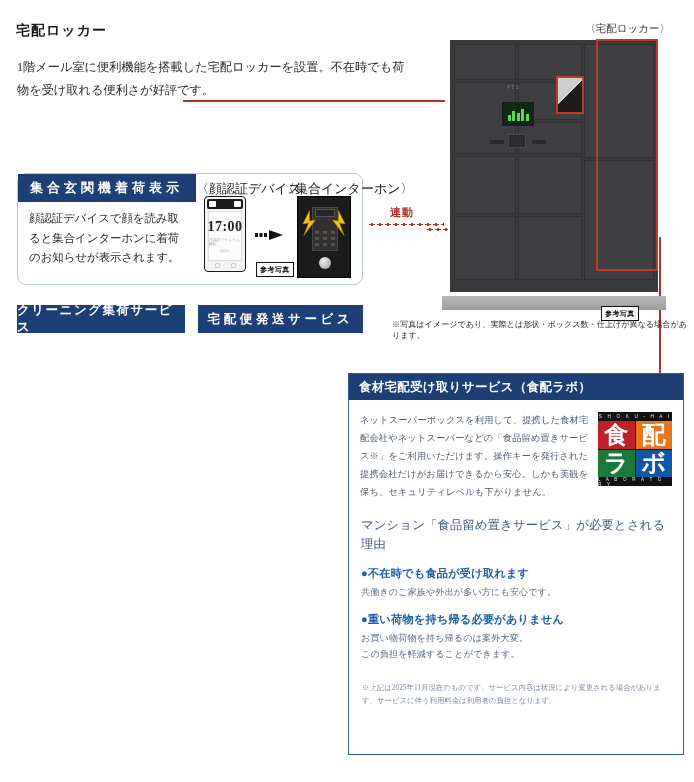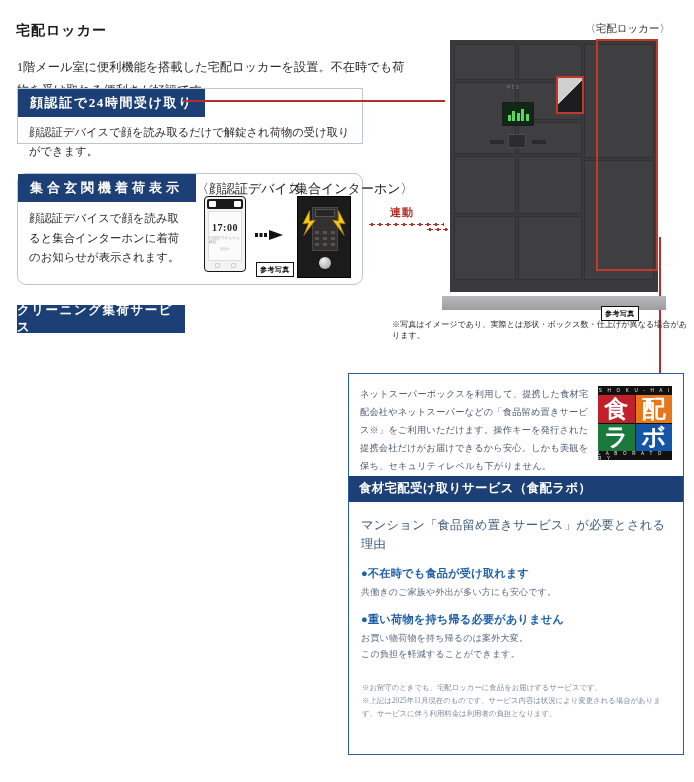--- a/index.html
+++ b/index.html
@@ -70,21 +70,21 @@
     position:absolute; left:2px; right:2px; top:2px; height:10px;
     background:#1a1a1a; border-radius:2px;
     display:flex; justify-content:space-between; align-items:center; padding:0 2px;
   }
   .face-top i { display:block; width:7px; height:6px; background:#fff; border-radius:1px; }
   .face-screen {
     position:absolute; left:3px; right:3px; top:14px; bottom:10px;
     background:#fbfbfb; border:1px solid #ddd;
     display:flex; flex-direction:column; align-items:center; justify-content:center;
   }
-  .face-time { font-size:10px; font-weight:bold; color:#222; letter-spacing:0.5px; }
+  .face-time { font-size:14px; font-weight:bold; color:#222; letter-spacing:0.5px; }
   .face-sub { font-size:3.6px; color:#9a9a9a; margin-top:3px; letter-spacing:.3px; }
   .face-sub2 { font-size:3.2px; color:#b5b5b5; margin-top:3px; }
   .face-bottom {
     position:absolute; left:4px; right:4px; bottom:2px; height:7px;
     display:flex; justify-content:space-around; align-items:center;
   }
   .face-bottom i { width:5px; height:5px; border:0.7px solid #cfcfcf; border-radius:1px; display:block; }
 
   .flow-arrow { position:absolute; left:57px; top:54px; width:38px; height:14px; }
   .ref-photo-badge {
@@ -204,24 +204,20 @@
 </style>
 </head>
 <body>
 
 <div class="page">
 
   <h1 id="page-title">宅配ロッカー</h1>
   <p id="intro-text">1階メール室に便利機能を搭載した宅配ロッカーを設置。不在時でも荷物を受け取れる便利さが好評です。</p>
   <div id="locker-caption">〈宅配ロッカー〉</div>
 
-  <div id="feature-box-1" class="feature-box">
-    <div class="feature-head">顔認証で24時間受け取り</div>
-    <div class="feature-body">顔認証デバイスで顔を読み取るだけで解錠され荷物の受け取りができます。</div>
-  </div>
 
   <div id="feature-box-2" class="feature-box">
     <div class="feature-head">集合玄関機着荷表示</div>
     <div class="feature-body">顔認証デバイスで顔を読み取ると集合インターホンに着荷のお知らせが表示されます。</div>
 
     <div class="dev-area">
       <div class="dev-label" id="label-face-device">〈顔認証デバイス〉</div>
       <div class="dev-label" id="label-intercom">〈集合インターホン〉</div>
 
       <div class="face-device">
@@ -266,20 +262,21 @@
         <div class="ic-knob"></div>
         <svg viewBox="0 0 54 82" style="position:absolute;inset:0">
           <path d="M12 14 L5 28 L11 27 L6 40 L18 24 L12 25 Z" fill="#f5c518" stroke="#a87f00" stroke-width="0.6"></path>
           <path d="M42 14 L49 28 L43 27 L48 40 L36 24 L42 25 Z" fill="#f5c518" stroke="#a87f00" stroke-width="0.6"></path>
         </svg>
       </div>
     </div>
   </div>
 
   <div class="service-btn" id="service-cleaning">クリーニング集荷サービス</div>
+  <div class="service-btn" id="service-delivery">宅配便発送サービス</div>
 
   <div id="line-box1-to-locker"></div>
   <div id="line-locker-to-bottom"></div>
   <div id="rendou-label">連動</div>
   <div id="rendou-dots"></div>
   <div id="dots-left-of-locker"></div>
 
   <div id="locker-photo">
     <div class="locker-unit">
       <div class="lk-door" style="left:4px;top:4px;width:62px;height:36px"></div>
@@ -308,48 +305,47 @@
     </div>
     <div class="locker-base"></div>
     <div class="redbox" id="redbox-face"></div>
     <div class="redbox" id="redbox-column"></div>
   </div>
 
   <div class="ref-photo-badge" id="ref-badge-locker">参考写真</div>
   <div id="photo-disclaimer">※写真はイメージであり、実際とは形状・ボックス数・仕上げが異なる場合があります。</div>
 
   <div id="bottom-panel">
+    <div id="bottom-head">食材宅配受け取りサービス（食配ラボ）</div>
+
     <div id="bottom-top-row">
       <div id="bottom-lead">ネットスーパーボックスを利用して、提携した食材宅配会社やネットスーパーなどの「食品留め置きサービス※」をご利用いただけます。操作キーを発行された提携会社だけがお届けできるから安心。しかも美観を保ち、セキュリティレベルも下がりません。</div>
       <div id="shokuhai-logo">
         <div class="logo-bar">S H O K U - H A I</div>
         <div class="logo-grid">
           <div class="logo-cell" id="logo-cell-1">食</div>
           <div class="logo-cell" id="logo-cell-2">配</div>
           <div class="logo-cell" id="logo-cell-3">ラ</div>
           <div class="logo-cell" id="logo-cell-4">ボ</div>
         </div>
         <div class="logo-bar">L A B O R A T O R Y</div>
       </div>
     </div>
 
-    <div id="bottom-head">食材宅配受け取りサービス（食配ラボ）</div>
-
     <div id="reasons-heading">マンション「食品留め置きサービス」が必要とされる理由</div>
 
     <div class="reason-block">
       <div class="reason-title">●不在時でも食品が受け取れます</div>
       <div class="reason-body">共働きのご家族や外出が多い方にも安心です。</div>
     </div>
 
     <div class="reason-block">
       <div class="reason-title">●重い荷物を持ち帰る必要がありません</div>
       <div class="reason-body" style="white-space:pre-line">お買い物荷物を持ち帰るのは案外大変。
 この負担を軽減することができます。</div>
     </div>
 
     <div id="footnotes">
-      <span class="footnote">※お留守のときでも、宅配ロッカーに食品をお届けするサービスです。</span>
       <span class="footnote">※上記は2025年11月現在のものです。サービス内容は状況により変更される場合があります。サービスに伴う利用料金は利用者の負担となります。</span>
     </div>
   </div>
 
 </div>
 
 </body></html>

